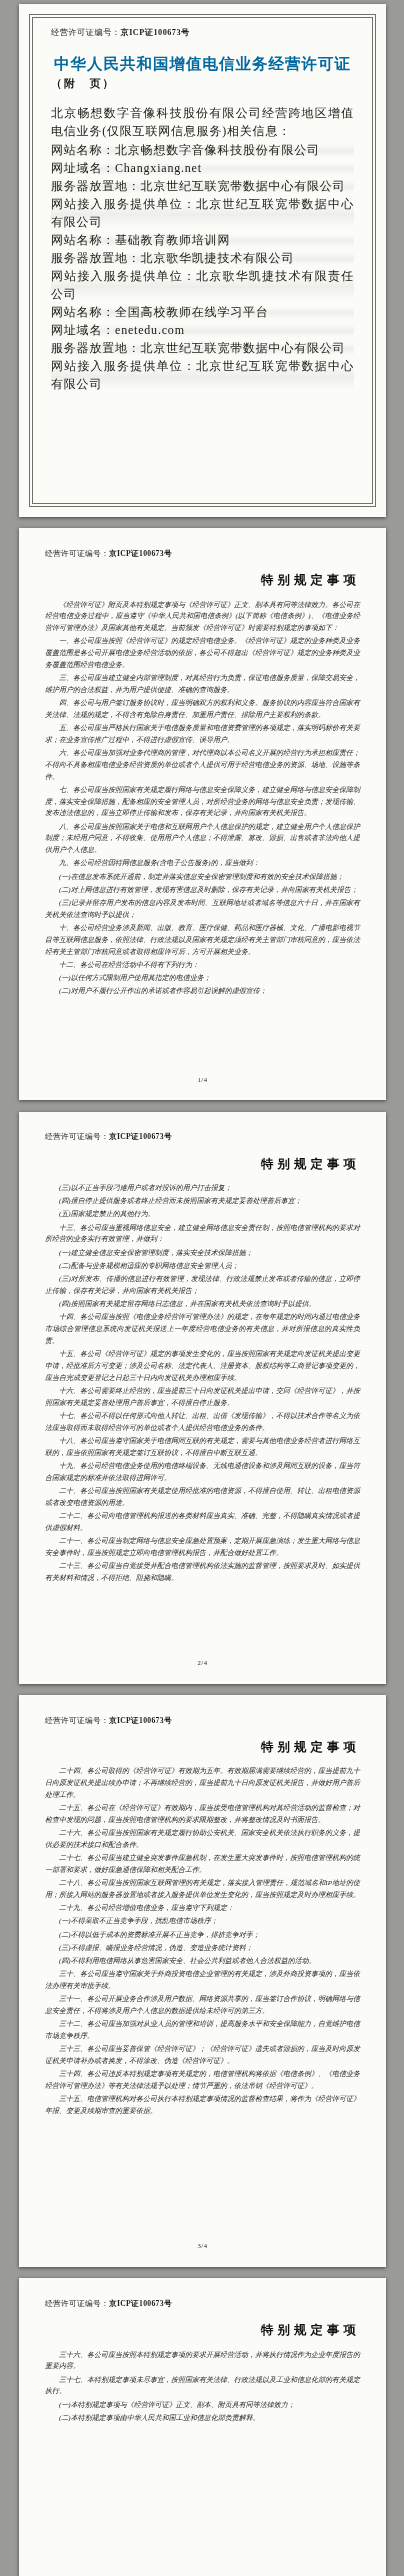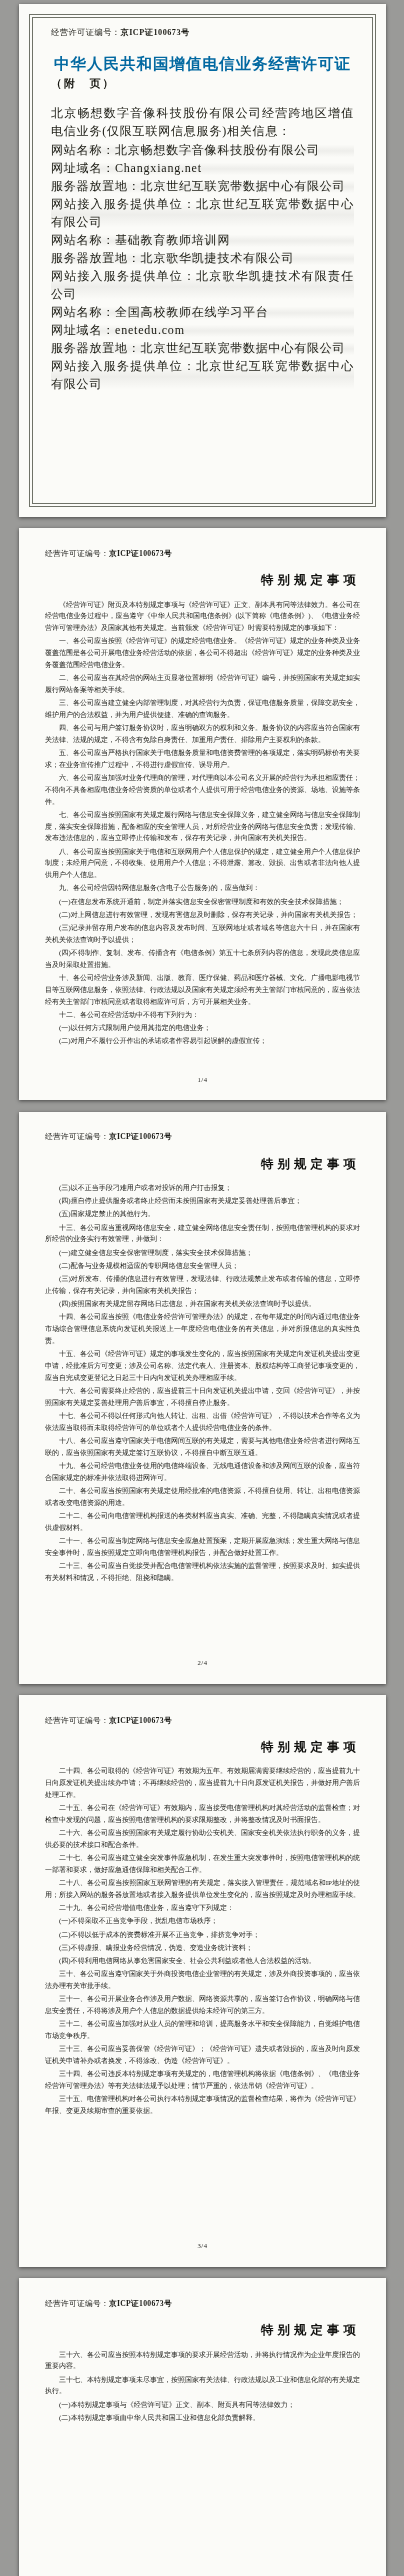--- a/index.html
+++ b/index.html
@@ -92,20 +92,21 @@
     color: #121210;
   }
   .sp-body { }
   .sp-para {
     margin: 0 0 1.5px;
     text-indent: 2em;
     text-align: justify;
     font-size: 7px;
     line-height: 1.68;
     color: #20201c;
+    font-style: italic;
   }
   .sp-footer {
     position: absolute;
     bottom: 17.5px;
     left: 0; right: 0;
     text-align: center;
     font-size: 6.7px;
     color: #2a2a26;
     letter-spacing: 0.5px;
   }
@@ -142,32 +143,30 @@
   </div>
 
   <div class="page page-sp">
     <div class="sp-header">
       <span class="sp-h-label">经营许可证编号：</span><span class="sp-h-num">京ICP证100673号</span>
     </div>
     <h2 class="sp-title">特别规定事项</h2>
     <div class="sp-body">
         <p class="sp-para">《经营许可证》附页及本特别规定事项与《经营许可证》正文、副本具有同等法律效力。各公司在经营电信业务过程中，应当遵守《中华人民共和国电信条例》(以下简称《电信条例》)、《电信业务经营许可管理办法》及国家其他有关规定。当前颁发《经营许可证》时需要特别规定的事项如下：</p>
         <p class="sp-para">一、各公司应当按照《经营许可证》的规定经营电信业务。《经营许可证》规定的业务种类及业务覆盖范围是各公司开展电信业务经营活动的依据，各公司不得超出《经营许可证》规定的业务种类及业务覆盖范围经营电信业务。</p>
-        <p class="sp-para">二、各公司应当在其经营的网站主页显著位置标明《经营许可证》编号，并按照国家有关规定如实履行网站备案等相关手续。</p>
         <p class="sp-para">三、各公司应当建立健全内部管理制度，对其经营行为负责，保证电信服务质量，保障交易安全，维护用户的合法权益，并为用户提供便捷、准确的查询服务。</p>
         <p class="sp-para">四、各公司与用户签订服务协议时，应当明确双方的权利和义务。服务协议的内容应当符合国家有关法律、法规的规定，不得含有免除自身责任、加重用户责任、排除用户主要权利的条款。</p>
         <p class="sp-para">五、各公司应当严格执行国家关于电信服务质量和电信资费管理的各项规定，落实明码标价有关要求；在业务宣传推广过程中，不得进行虚假宣传、误导用户。</p>
         <p class="sp-para">六、各公司应当加强对业务代理商的管理，对代理商以本公司名义开展的经营行为承担相应责任；不得向不具备相应电信业务经营资质的单位或者个人提供可用于经营电信业务的资源、场地、设施等条件。</p>
         <p class="sp-para">七、各公司应当按照国家有关规定履行网络与信息安全保障义务，建立健全网络与信息安全保障制度，落实安全保障措施，配备相应的安全管理人员，对所经营业务的网络与信息安全负责；发现传输、发布违法信息的，应当立即停止传输和发布，保存有关记录，并向国家有关机关报告。</p>
         <p class="sp-para">八、各公司应当按照国家关于电信和互联网用户个人信息保护的规定，建立健全用户个人信息保护制度；未经用户同意，不得收集、使用用户个人信息；不得泄露、篡改、毁损、出售或者非法向他人提供用户个人信息。</p>
         <p class="sp-para">九、各公司经营因特网信息服务(含电子公告服务)的，应当做到：</p>
         <p class="sp-para">(一)在信息发布系统开通前，制定并落实信息安全保密管理制度和有效的安全技术保障措施；</p>
         <p class="sp-para">(二)对上网信息进行有效管理，发现有害信息及时删除，保存有关记录，并向国家有关机关报告；</p>
         <p class="sp-para">(三)记录并留存用户发布的信息内容及发布时间、互联网地址或者域名等信息六十日，并在国家有关机关依法查询时予以提供；</p>
-        <p class="sp-para">(四)不得制作、复制、发布、传播含有《电信条例》第五十七条所列内容的信息，发现此类信息应当及时采取处置措施。</p>
         <p class="sp-para">十、各公司经营业务涉及新闻、出版、教育、医疗保健、药品和医疗器械、文化、广播电影电视节目等互联网信息服务，依照法律、行政法规以及国家有关规定须经有关主管部门审核同意的，应当依法经有关主管部门审核同意或者取得相应许可后，方可开展相关业务。</p>
         <p class="sp-para">十二、各公司在经营活动中不得有下列行为：</p>
         <p class="sp-para">(一)以任何方式限制用户使用其指定的电信业务；</p>
         <p class="sp-para">(二)对用户不履行公开作出的承诺或者作容易引起误解的虚假宣传；</p>
       </div>
     <div class="sp-footer">1/4</div>
   </div>
 
   <div class="page page-sp">
     <div class="sp-header">
@@ -179,21 +178,21 @@
         <p class="sp-para">(四)擅自停止提供服务或者终止经营而未按照国家有关规定妥善处理善后事宜；</p>
         <p class="sp-para">(五)国家规定禁止的其他行为。</p>
         <p class="sp-para">十三、各公司应当重视网络信息安全，建立健全网络信息安全责任制，按照电信管理机构的要求对所经营的业务实行有效管理，并做到：</p>
         <p class="sp-para">(一)建立健全信息安全保密管理制度，落实安全技术保障措施；</p>
         <p class="sp-para">(二)配备与业务规模相适应的专职网络信息安全管理人员；</p>
         <p class="sp-para">(三)对所发布、传播的信息进行有效管理，发现法律、行政法规禁止发布或者传输的信息，立即停止传输，保存有关记录，并向国家有关机关报告；</p>
         <p class="sp-para">(四)按照国家有关规定留存网络日志信息，并在国家有关机关依法查询时予以提供。</p>
         <p class="sp-para">十四、各公司应当按照《电信业务经营许可管理办法》的规定，在每年规定的时间内通过电信业务市场综合管理信息系统向发证机关报送上一年度经营电信业务的有关信息，并对所报信息的真实性负责。</p>
         <p class="sp-para">十五、各公司《经营许可证》规定的事项发生变化的，应当按照国家有关规定向发证机关提出变更申请，经批准后方可变更；涉及公司名称、法定代表人、注册资本、股权结构等工商登记事项变更的，应当自完成变更登记之日起三十日内向发证机关办理相应手续。</p>
         <p class="sp-para">十六、各公司需要终止经营的，应当提前三十日向发证机关提出申请，交回《经营许可证》，并按照国家有关规定妥善处理用户善后事宜，不得擅自停止服务。</p>
-        <p class="sp-para">十七、各公司不得以任何形式向他人转让、出租、出借《经营许可证》，不得以技术合作等名义为依法应当取得而未取得经营许可的单位或者个人提供经营电信业务的条件。</p>
+        <p class="sp-para">十七、各公司不得以任何形式向他人转让、出租、出借《发现传输》，不得以技术合作等名义为依法应当取得而未取得经营许可的单位或者个人提供经营电信业务的条件。</p>
         <p class="sp-para">十八、各公司应当遵守国家关于电信网间互联的有关规定，需要与其他电信业务经营者进行网络互联的，应当依照国家有关规定签订互联协议，不得擅自中断互联互通。</p>
         <p class="sp-para">十九、各公司经营电信业务使用的电信终端设备、无线电通信设备和涉及网间互联的设备，应当符合国家规定的标准并依法取得进网许可。</p>
         <p class="sp-para">二十、各公司应当按照国家有关规定使用经批准的电信资源，不得擅自使用、转让、出租电信资源或者改变电信资源的用途。</p>
         <p class="sp-para">二十二、各公司向电信管理机构报送的各类材料应当真实、准确、完整，不得隐瞒真实情况或者提供虚假材料。</p>
         <p class="sp-para">二十一、各公司应当制定网络与信息安全应急处置预案，定期开展应急演练；发生重大网络与信息安全事件时，应当按照规定立即向电信管理机构报告，并配合做好处置工作。</p>
         <p class="sp-para">二十三、各公司应当自觉接受并配合电信管理机构依法实施的监督管理，按照要求及时、如实提供有关材料和情况，不得拒绝、阻挠和隐瞒。</p>
       </div>
     <div class="sp-footer">2/4</div>
   </div>
 

